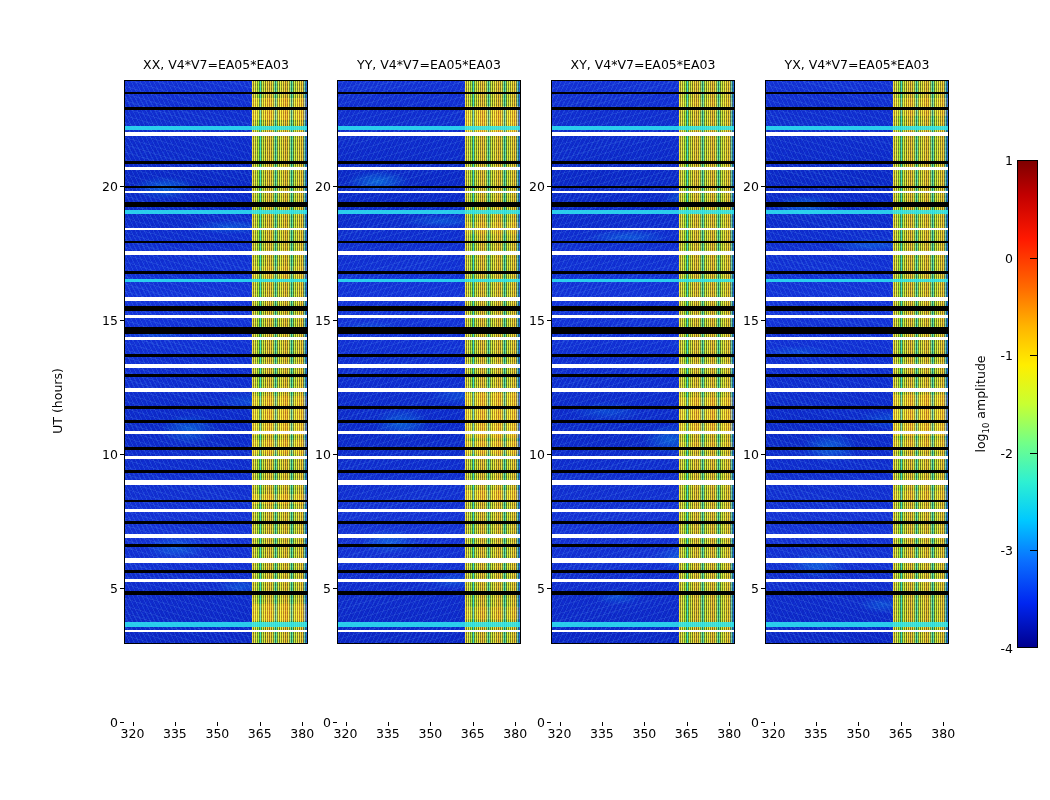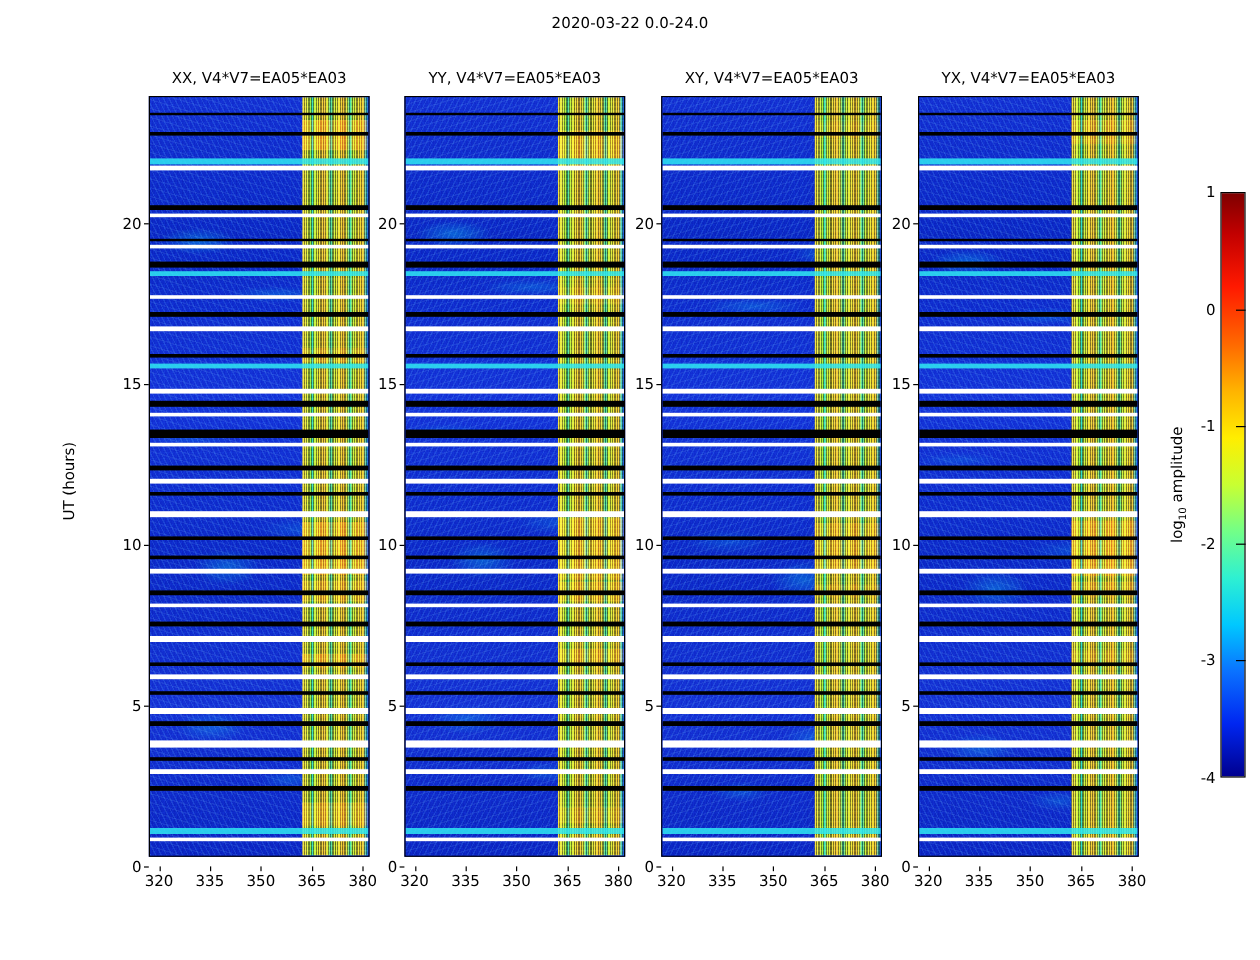--- a/index.html
+++ b/index.html
@@ -8,21 +8,21 @@
     font-family:"DejaVu Sans","Liberation Sans",sans-serif;
     position:relative;overflow:hidden;
   }
   .fig{position:absolute;left:0;top:0;width:1050px;height:800px;}
 
   #suptitle{
     position:absolute;left:0;top:11px;width:1050px;text-align:center;
     font-size:12.5px;color:#000;letter-spacing:0.1px;
   }
 
-  .panel{position:absolute;top:80px;height:634px;}
+  .panel{position:absolute;top:80px;height:564px;}
   .panel .ptitle{
     position:absolute;left:50%;transform:translateX(-50%);
     top:-23px;white-space:nowrap;font-size:12.5px;color:#000;
   }
   .axes{
     position:absolute;left:0;top:0;width:100%;height:100%;
     border:1px solid #000;box-sizing:border-box;overflow:hidden;
     background:#0a23c8;
   }
   .layer{position:absolute;left:0;top:0;width:100%;height:100%;}
@@ -159,21 +159,20 @@
     position:absolute;left:982px;top:404px;font-size:12.5px;color:#000;
     transform:translate(-50%,-50%) rotate(-90deg);white-space:nowrap;
   }
   #cblabel sub{font-size:8.5px;}
 </style>
 </head>
 <body>
 
 <div class="fig">
 
-  <div id="suptitle">2020-03-22 0.0-24.0</div>
 
   <div class="panel" style="left:124px;width:184px;">
     <div class="ptitle">XX, V4*V7=EA05*EA03</div>
     <div class="axes">
       <div class="layer noise-base"></div>
       <div class="layer noise-speck"></div>
       <div class="layer blobs"></div>
       <div class="rfi"></div>
       <div class="rfi-tex"></div>
       <div class="hot" style="top:0;height:100%;">

